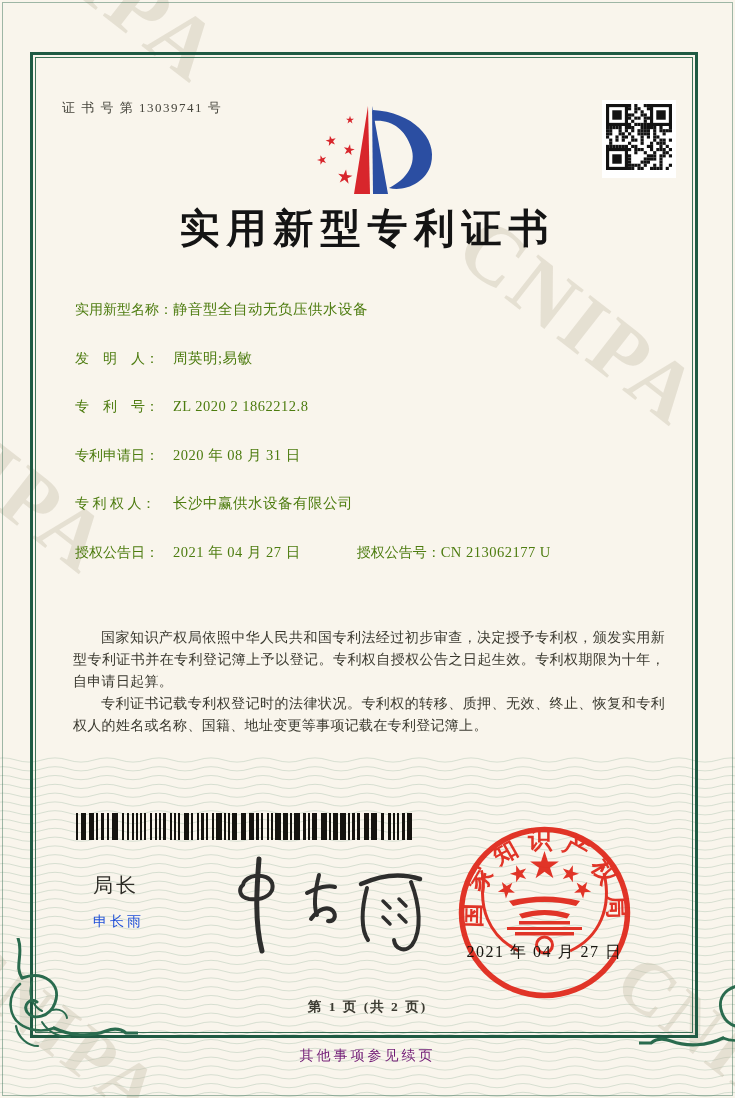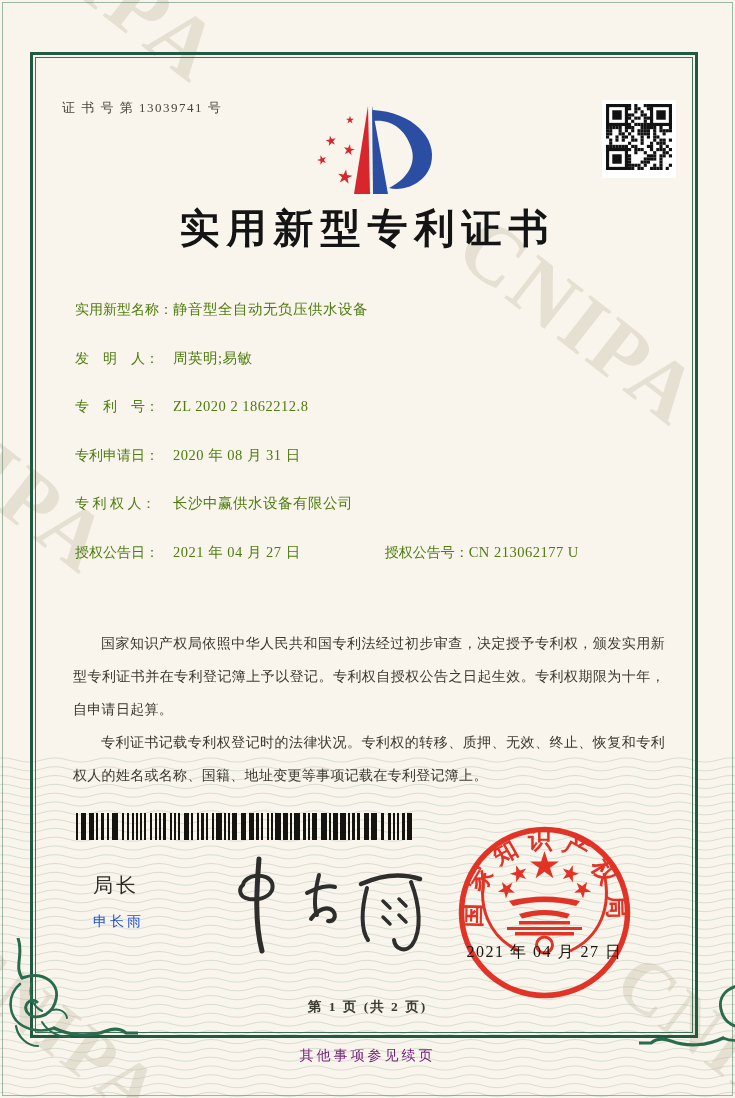--- a/index.html
+++ b/index.html
@@ -44,25 +44,25 @@
 
   .title{position:absolute; left:0; right:0; top:201px; text-align:center;
     font-size:40px; font-weight:bold; letter-spacing:7px; color:#141414;}
 
   .fields{position:absolute; left:75px; top:299px; width:600px;}
   .field-row{margin-bottom:27.5px; font-size:14.5px; line-height:21px;
     color:#4d7c0f; white-space:nowrap;}
   .f-label{display:inline-block; width:98px; white-space:pre; font-size:14px;
     vertical-align:baseline;}
   .f-value{letter-spacing:.5px;}
-  .fl2{width:auto; margin-left:84px;}
+  .fl2{width:auto; margin-left:56px;}
   .fl2:empty{display:none; margin:0;}
 
   .paras{position:absolute; left:73px; top:627px; width:592px;
-    font-size:14px; line-height:33px; color:#3a392f; text-align:justify;}
+    font-size:14px; line-height:22px; color:#3a392f; text-align:justify;}
   .paras p{margin:0; text-indent:2em; letter-spacing:.3px;}
 
   .barcode{position:absolute; left:74px; top:813px;}
 
   .signer-title{position:absolute; left:93px; top:872px; font-size:20px;
     letter-spacing:3px; color:#2e2d27;}
   .signer-name{position:absolute; left:93px; top:913px; font-size:14px;
     letter-spacing:3px; color:#1d4ed8;}
   .signature{position:absolute; left:215px; top:853px; z-index:5;}
 

